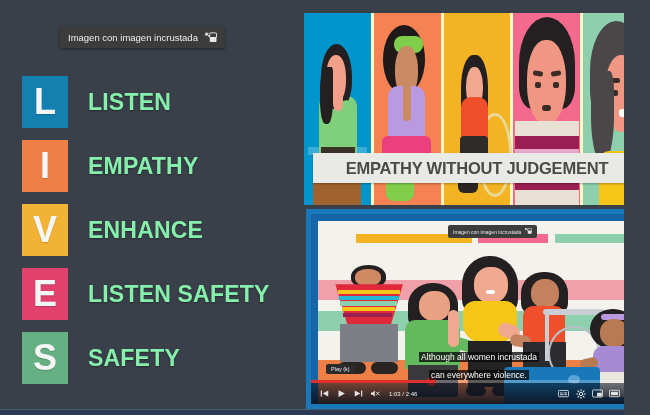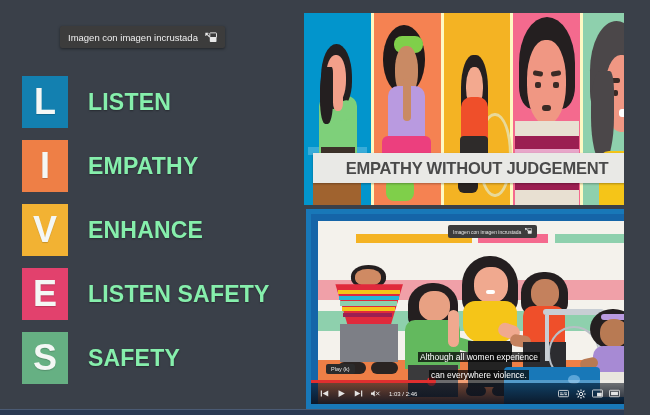--- a/index.html
+++ b/index.html
@@ -439,21 +439,21 @@
             <span>
               <svg width="7" height="6" viewBox="0 0 14 12">
                 <path d="M1 1 L5 5 M1 1 L1 3.6 M1 1 L3.6 1" stroke="#e8e8e8" stroke-width="1.4" fill="none" stroke-linecap="round"></path>
                 <rect x="5.6" y="0.6" width="7.8" height="5.4" rx="0.6" fill="none" stroke="#e8e8e8" stroke-width="1.3"></rect>
                 <rect x="5.6" y="5.4" width="7.8" height="5.9" rx="0.8" fill="#e8e8e8"></rect>
               </svg>
             </span>
           </div>
 
           <div class="subtitles">
-            <span>Although all women experience</span><br>
+            <span>Although all women incrustada</span><br>
             <span>can everywhere violence.</span>
           </div>
 
         </div>
 
         <div class="play-tooltip">Play (k)</div>
 
         <div class="progress-rail">
           <div class="progress-fill" style="width: 36%; background: rgb(224, 47, 47);"></div>
           <div class="progress-knob" style="left: 36%; background: rgb(224, 47, 47);"></div>

